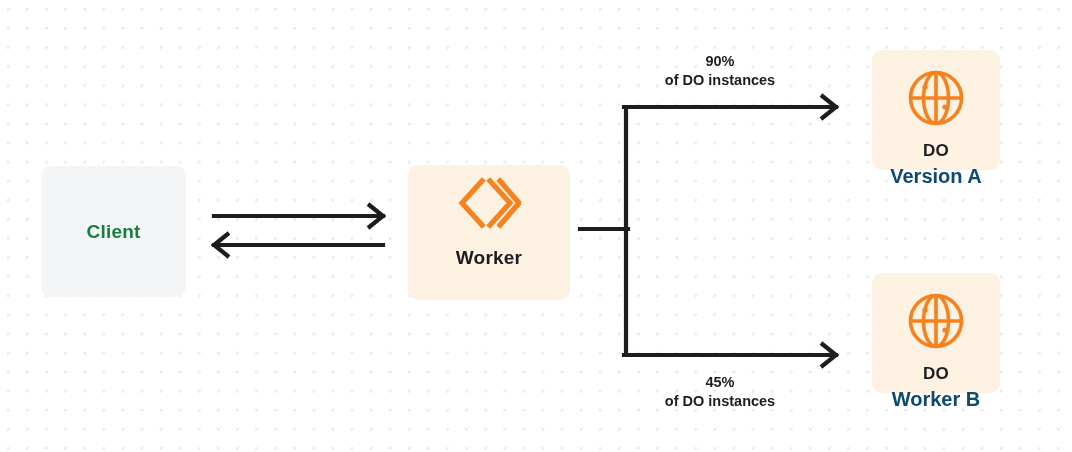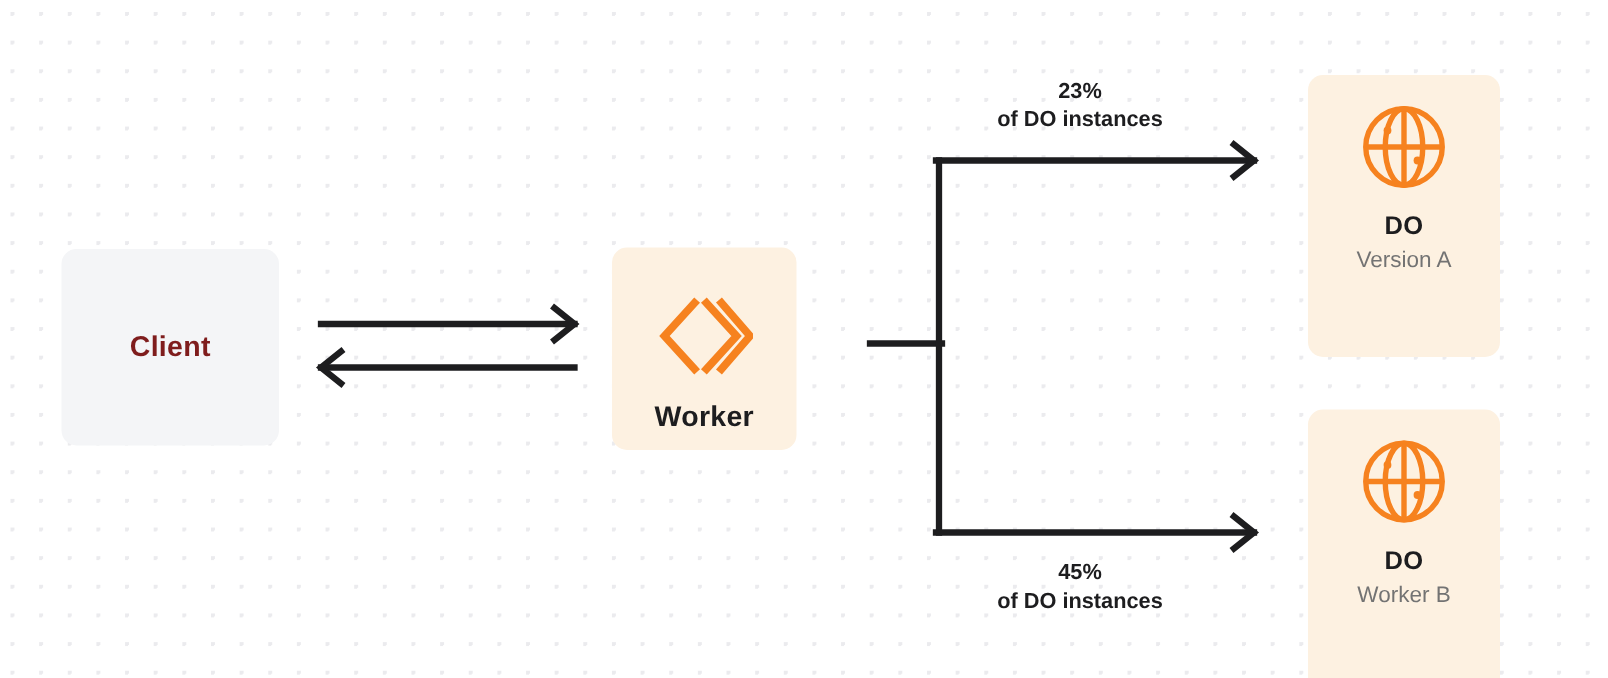--- a/index.html
+++ b/index.html
@@ -34,62 +34,62 @@
   .node-client {
     left: 41px;
     top: 166px;
     width: 145px;
     height: 131px;
     background: #f4f5f7;
   }
   .node-client .title {
     font-size: 19px;
     font-weight: bold;
-    color: #7f1d1d;
+    color: #15803d;
     letter-spacing: 0.2px;
   }
 
   .node-worker {
     left: 408px;
     top: 165px;
-    width: 123px;
+    width: 162px;
     height: 135px;
     background: #fdf1e1;
     justify-content: flex-start;
-    padding-top: 33px;
+    padding-top: 12px;
   }
   .node-worker .title {
     font-size: 19px;
     font-weight: bold;
     color: #1d1d1f;
     margin-top: 18px;
     letter-spacing: 0.2px;
   }
 
   .node-do {
     left: 872px;
     width: 128px;
-    height: 188px;
+    height: 120px;
     background: #fdf1e1;
     justify-content: flex-start;
     padding-top: 19px;
   }
   .node-do-a { top: 50px; }
   .node-do-b { top: 273px; }
   .node-do .title {
     font-size: 17px;
     font-weight: bold;
     color: #1d1d1f;
     margin-top: 14px;
     letter-spacing: 0.3px;
   }
   .node-do .subtitle {
-    font-size: 15px;
-    font-weight: normal;
-    color: #737373;
+    font-size: 20px;
+    font-weight: bold;
+    color: #0c4a6e;
     margin-top: 4px;
   }
 
   .icon-worker { width: 64px; height: 52px; display: block; }
   .icon-globe { width: 58px; height: 58px; display: block; }
 
   .svg-layer {
     position: absolute;
     left: 0;
     top: 0;
@@ -191,19 +191,19 @@
         <line x1="29" y1="3.5" x2="29" y2="54.5"></line>
         <ellipse cx="29" cy="29" rx="12.5" ry="25.5"></ellipse>
         <circle cx="18" cy="18" r="2.6" fill="#f6821f" stroke="none"></circle>
         <circle cx="38" cy="38" r="2.6" fill="#f6821f" stroke="none"></circle>
       </svg>
     </span>
     <span class="title">DO</span>
     <span class="subtitle">Worker B</span>
   </div>
 
-  <div class="edge-label label-top">23%
+  <div class="edge-label label-top">90%
 of DO instances</div>
 
   <div class="edge-label label-bottom">45%
 of DO instances</div>
 
 </div>
 
 </body></html>

